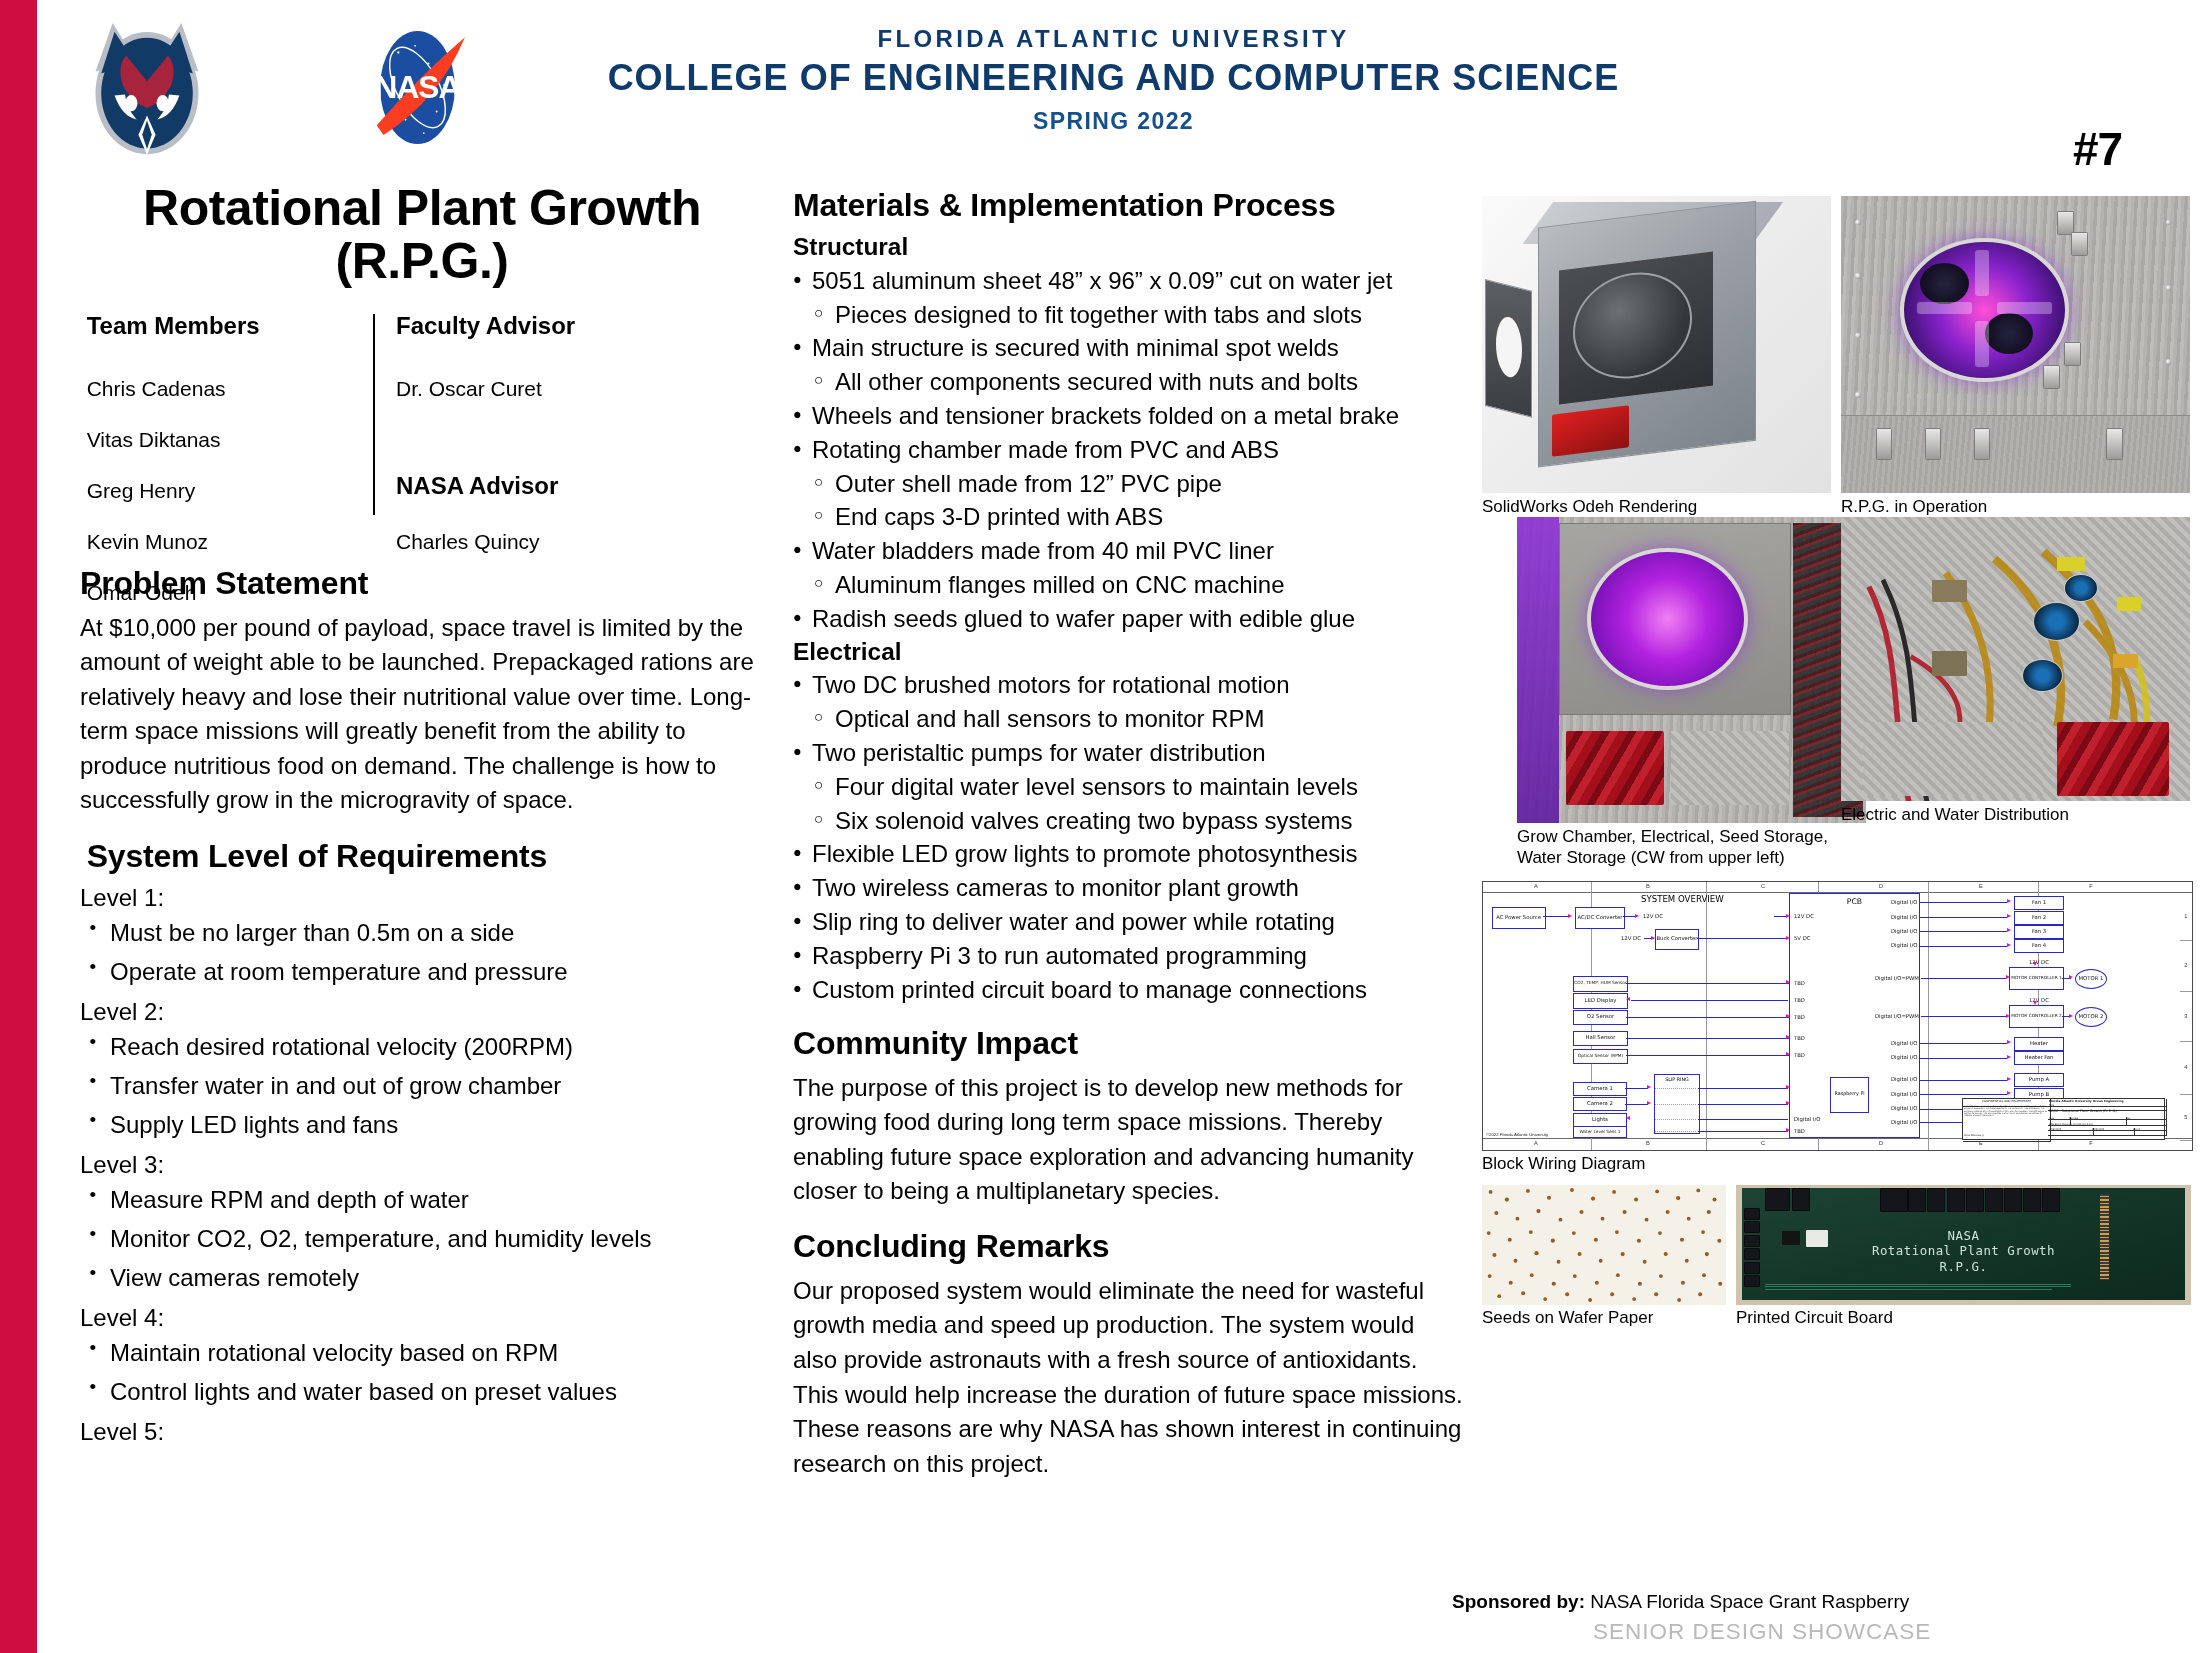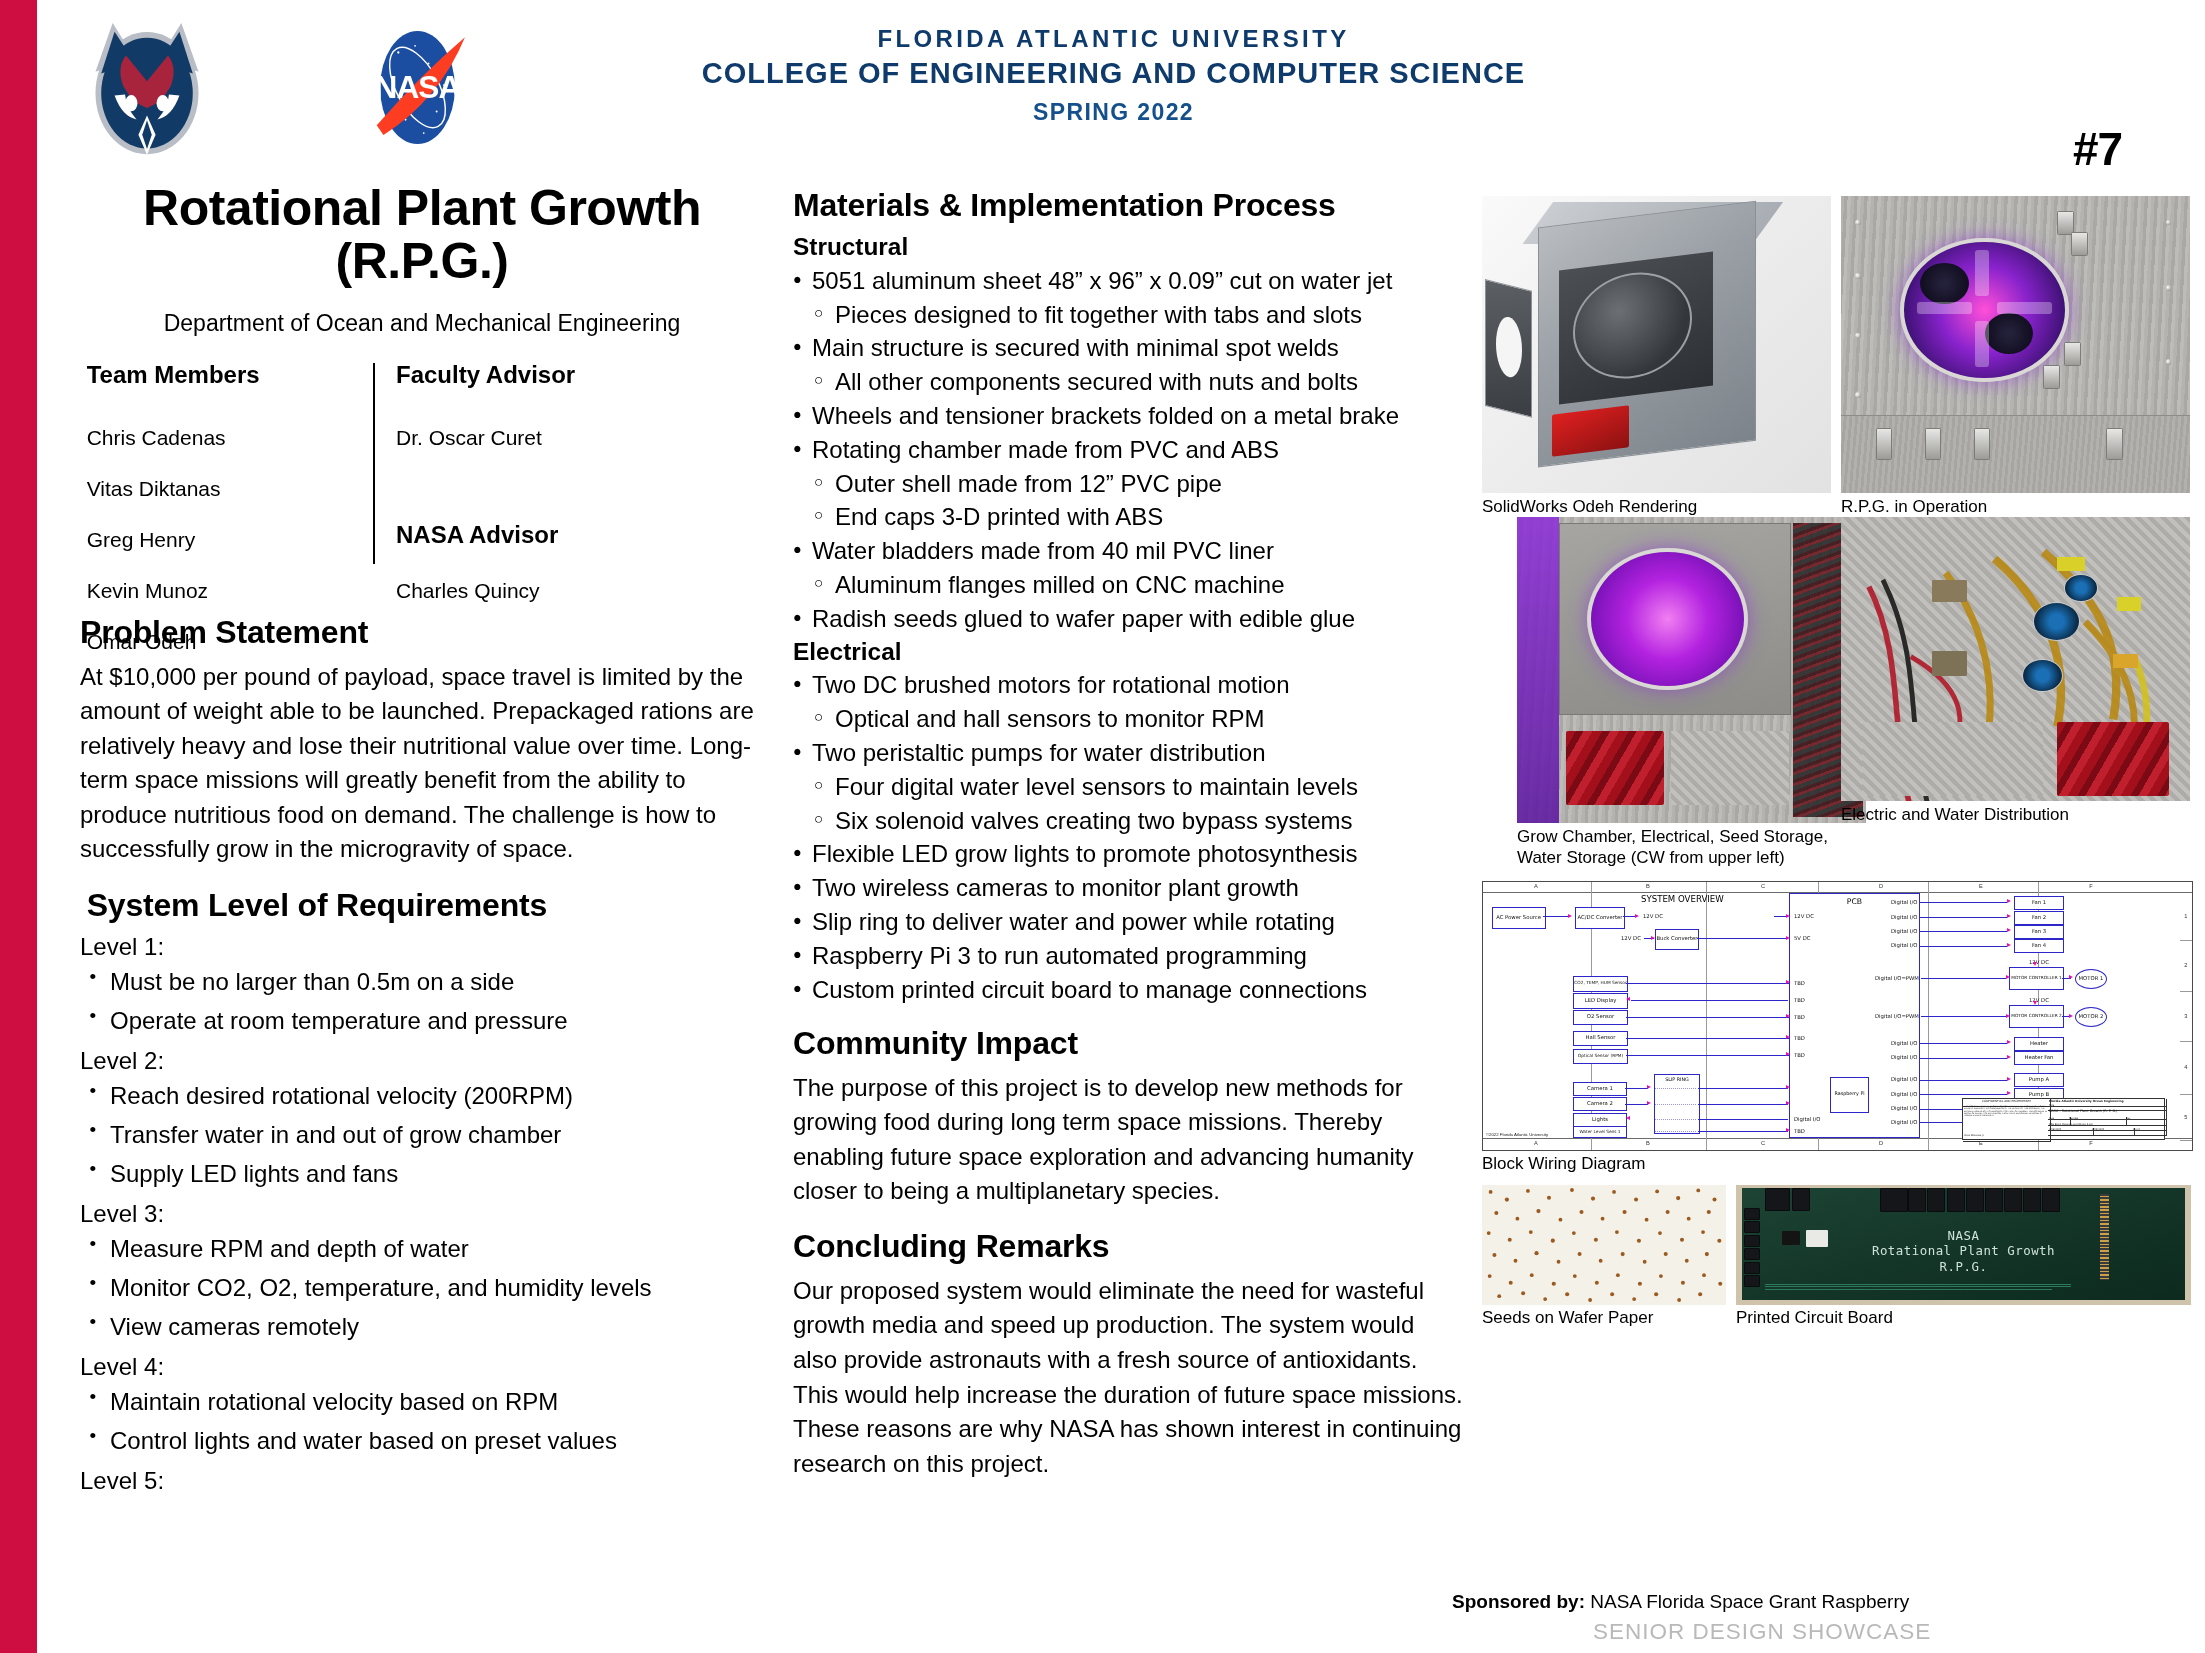--- a/index.html
+++ b/index.html
@@ -13,21 +13,21 @@
   }
   .stripe{position:absolute;left:0;top:0;width:37px;height:1654px;background:#ce0e40;}
   .poster{position:absolute;left:37px;top:0;width:2168px;height:1654px;}
 
   
   .hdr{position:absolute;left:0;top:0;width:2168px;height:172px;}
   .logo-owl{position:absolute;left:48px;top:14.4px;width:124px;height:144px;}
   .logo-nasa{position:absolute;left:311px;top:18px;width:139px;height:139px;}
   .hdr-text{position:absolute;left:526px;top:26px;width:1101px;text-align:center;color:#0e3b6b;}
   .hdr-uni{font-size:24px;font-weight:bold;letter-spacing:3.4px;line-height:1.1;}
-  .hdr-col{font-size:29px;font-weight:bold;letter-spacing:1px;line-height:1.25;margin-top:2.9px;}
+  .hdr-col{font-size:36px;font-weight:bold;letter-spacing:1px;line-height:1.25;margin-top:2.9px;}
   .hdr-term{font-size:23px;font-weight:bold;letter-spacing:1.4px;margin-top:7.7px;color:#15508c;}
   .poster-num{position:absolute;left:2036px;top:122px;font-size:46px;font-weight:bold;color:#000;letter-spacing:-1px;}
 
   
   .col-left{position:absolute;left:43px;top:182px;width:684px;}
   .col-mid{position:absolute;left:756px;top:189px;width:670px;}
   .col-right{position:absolute;left:1445px;top:196px;width:708px;}
 
   h2.sec{font-size:32px;font-weight:bold;margin:0 0 10.5px 0;line-height:1.05;letter-spacing:-0.2px;}
   h2.sec.indent{padding-left:6.7px;}
@@ -194,21 +194,20 @@
 
     <div class="poster-num">#7</div>
   </div>
 
   <div class="col-left">
 
     <div class="title">
       <div>Rotational Plant Growth</div>
       <div>(R.P.G.)</div>
     </div>
-    <div class="dept">Department of Ocean and Mechanical Engineering</div>
 
     <div class="team-wrap">
       <div class="vrule"></div>
 
       <div class="team-col a">
         <div class="team-head">Team Members</div>
         <div class="team-name">Chris Cadenas</div>
         <div class="team-name">Vitas Diktanas</div>
         <div class="team-name">Greg Henry</div>
         <div class="team-name">Kevin Munoz</div>

